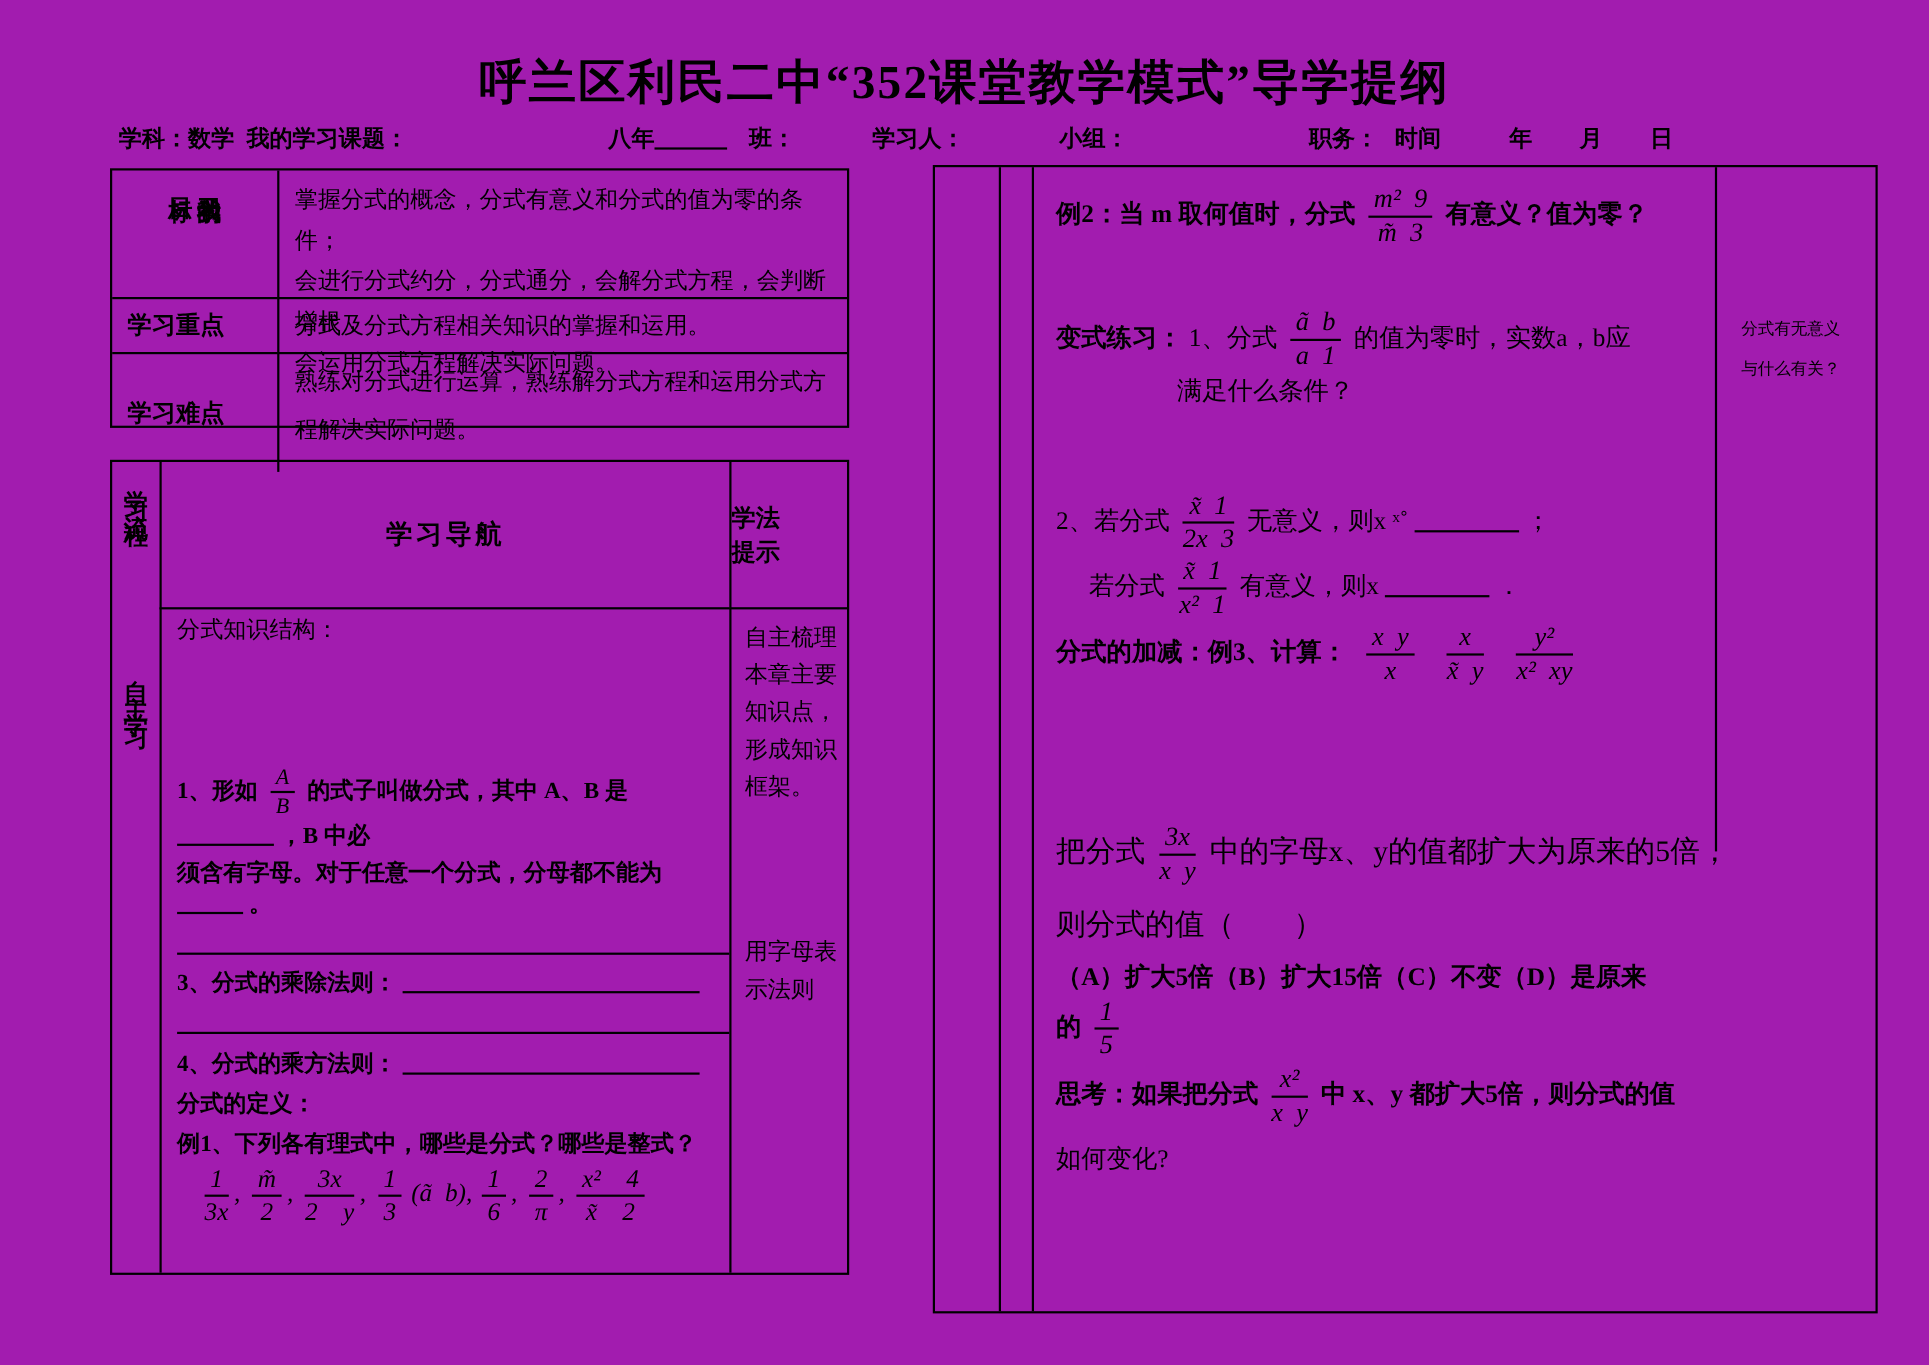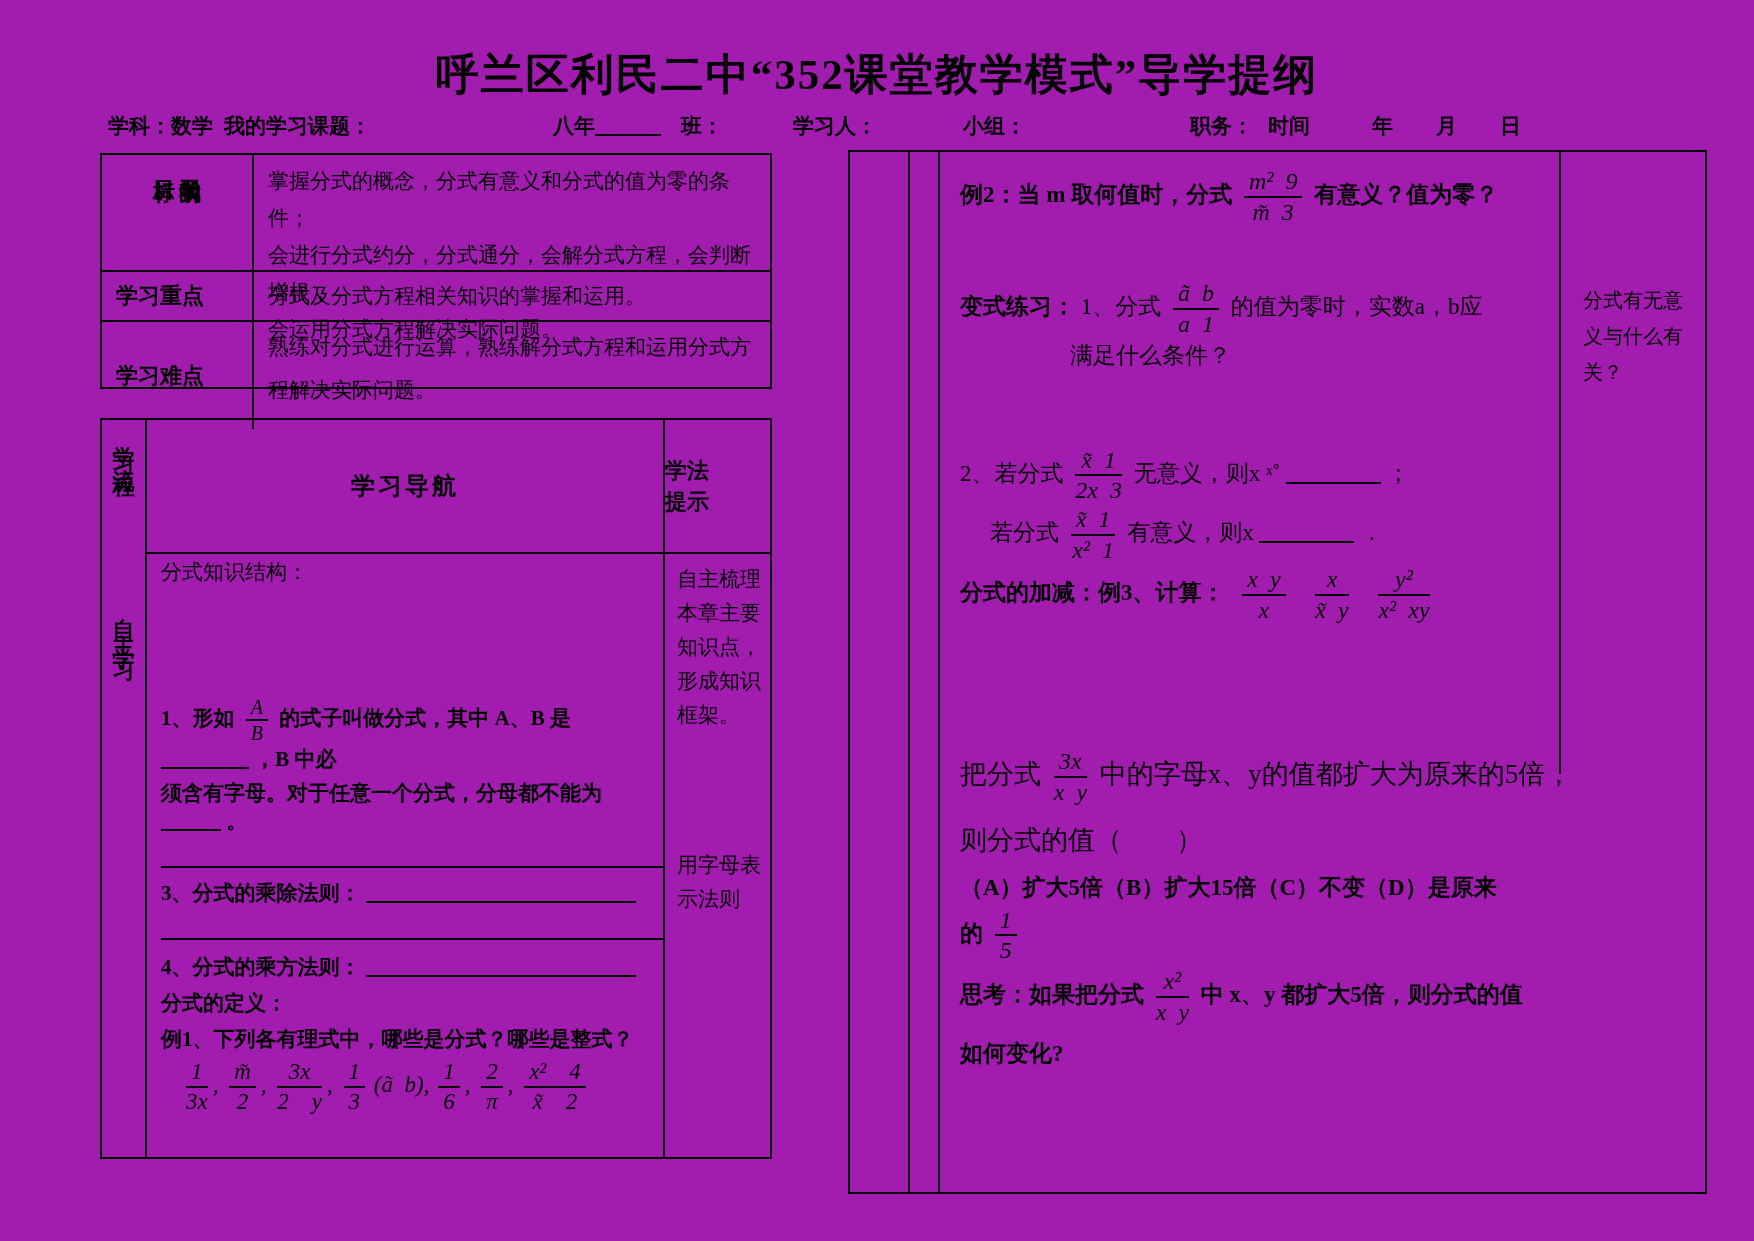--- a/index.html
+++ b/index.html
@@ -60,37 +60,37 @@
   .fracrow{margin-top:6px;padding-left:22px;font-size:23px;font-style:italic;white-space:nowrap;}
   .fracrow .frac{margin:0 3px;}
   .sep{margin:0 2px;}
   .tip2{margin-top:116px;}
 
   
   #rt{left:848px;top:150px;width:855px;height:1040px;border:2px solid #000;}
   .vline{position:absolute;top:0;bottom:0;width:0;border-left:2px solid #000;}
   #rt-v1{left:58px}#rt-v2{left:88px}
   #rt-side{position:absolute;right:0;top:0;width:146px;height:622px;border-left:2px solid #000;
-           box-sizing:border-box;padding:130px 18px 0 22px;font-size:20px;line-height:36px;}
+           box-sizing:border-box;padding:130px 18px 0 22px;font-size:15px;line-height:36px;}
   #rt-main{position:absolute;left:90px;top:0;right:0;bottom:0;padding:16px 0 0 20px;
            font-size:23px;overflow:hidden;}
   .ex2{font-weight:bold;}
   .var{margin-top:54px;}
   .bold{font-weight:bold;}
   .var2{margin-top:2px;padding-left:110px;}
   .q2a{margin-top:76px;}
   .q2b{margin-top:2px;padding-left:30px;}
   .ex3{margin-top:2px;}
   .ex3 .frac{margin:0 12px;}
   .q5{margin-top:124px;font-size:27px;}
   .q5b{margin-top:16px;font-size:27px;}
   .opt1{margin-top:14px;font-weight:bold;}
   .opt2{margin-top:4px;font-weight:bold;}
   .think{margin-top:4px;font-weight:bold;}
-  .thinkb{margin-top:12px;font-weight:bold;}
+  .thinkb{margin-top:12px;font-weight:normal;}
 </style>
 </head>
 <body>
 
 <div id="page">
 
   <div id="title" class="abs">呼兰区利民二中“352课堂教学模式”导学提纲</div>
 
   <div id="infoline" class="abs">
     <span class="il-sub">学科：数学</span>

